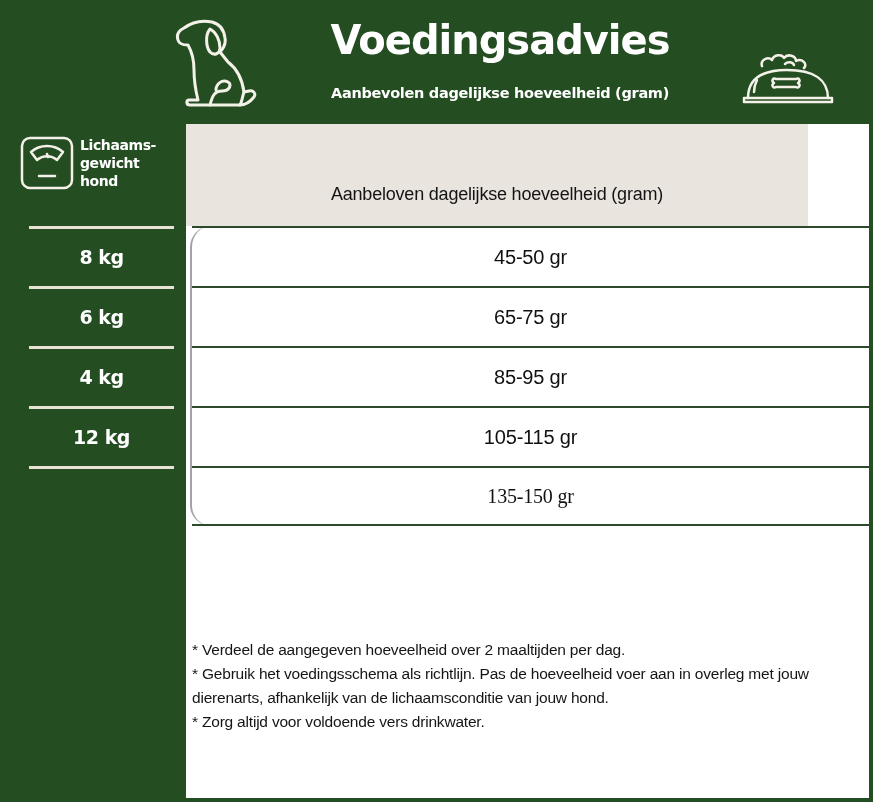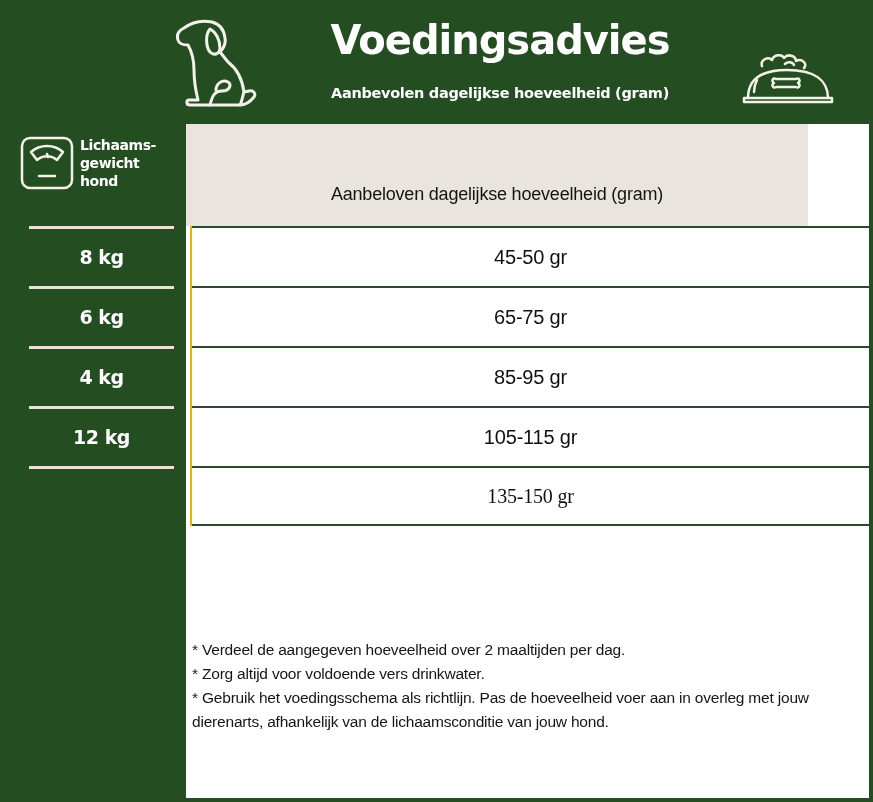--- a/index.html
+++ b/index.html
@@ -48,21 +48,22 @@
     background: #e9e4dd;
     padding-left: 11px;
   }
   .panel-head-label {
     position: absolute; left: 0; right: 0; top: 60px; text-align: center;
     font-size: 18px; color: #141414; letter-spacing: -0.2px;
     font-family: "Liberation Sans", sans-serif;
   }
   .amount-table {
     position: absolute; left: 4px; top: 102px; width: 679px;
-    border-left: 2px solid #eab308;
+    border-left: 2px solid #a3a3a3;
+    border-radius: 21px;
   }
   .amount-row {
     height: 60px; border-top: 2px solid #2e4a2c;
     display: flex; align-items: center; justify-content: center;
     font-size: 20px; color: #111111; font-family: "Liberation Sans", sans-serif;
     letter-spacing: -0.2px;
   }
   .amount-row:last-child { border-bottom: 2px solid #2e4a2c; font-family: Liberation Serif, serif; }
   .notes {
     position: absolute; left: 6px; top: 514px; width: 676px;
@@ -121,16 +122,16 @@
   </div>
   <div class="amount-table">
     <div class="amount-row">45-50 gr</div>
     <div class="amount-row">65-75 gr</div>
     <div class="amount-row">85-95 gr</div>
     <div class="amount-row">105-115 gr</div>
     <div class="amount-row">135-150 gr</div>
   </div>
   <div class="notes">
     <p>* Verdeel de aangegeven hoeveelheid over 2 maaltijden per dag.</p>
+    <p>* Gebruik het voedingsschema als richtlijn. Pas de hoeveelheid voer aan in overleg met jouw dierenarts, afhankelijk van de lichaamsconditie van jouw hond.</p>
     <p>* Zorg altijd voor voldoende vers drinkwater.</p>
-    <p>* Gebruik het voedingsschema als richtlijn. Pas de hoeveelheid voer aan in overleg met jouw dierenarts, afhankelijk van de lichaamsconditie van jouw hond.</p>
   </div>
 </div>
 
 </body></html>

